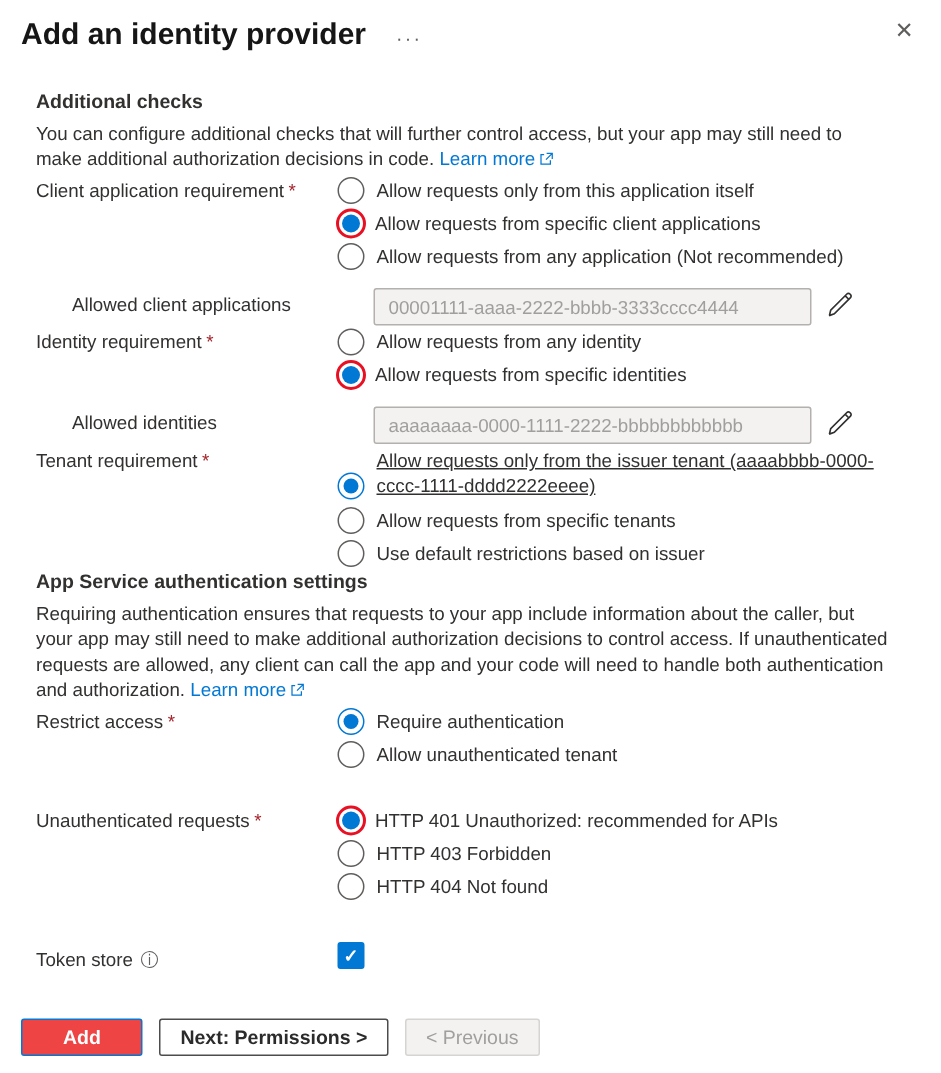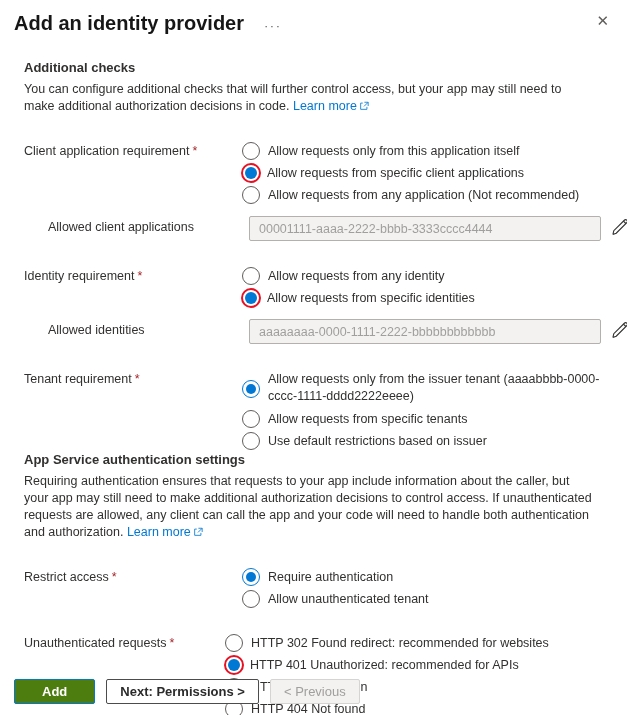--- a/index.html
+++ b/index.html
@@ -18,43 +18,43 @@
   .desc { font-size:12.5px; line-height:17px; max-width:568px; margin:6px 0 0 0; color:#323130; }
   .link { color:#0078d4; text-decoration:none; cursor:pointer; }
   .ext-icon { display:inline-block; vertical-align:-1px; margin-left:2px; }
 
   .row { display:flex; }
   .row-label { width:201px; flex:none; font-size:12.5px; padding-top:4px; color:#323130; }
   .req { color:#a4262c; margin-left:3px; }
   .row-control { flex:1; }
 
   .opt { display:flex; align-items:center; min-height:22px; cursor:pointer; }
-  .opt.multiline { align-items:center; padding:3px 0; }
+  .opt.multiline { align-items:flex-end; padding:3px 0;text-decoration:underline; }
   .radio { width:18px; height:18px; border:1px solid #605e5c; border-radius:50%; background:#fff; flex:none; position:relative; margin-right:8px; }
   .opt.multiline .radio { margin-top:1px; }
   .radio.selected { border-color:#0078d4; }
   .radio.selected::after { content:""; position:absolute; top:3px; left:3px; right:3px; bottom:3px; border-radius:50%; background:#0078d4; }
   .radio.annotated { width:20px; height:20px; border:2.5px solid #e81123; margin-right:6px; margin-left:-1px; }
   .radio.annotated::after { top:2px; left:2px; right:2px; bottom:2px; }
   .opt-label { font-size:12.5px; }
   .opt-label.narrow { max-width:352px; line-height:17px; }
 
-  .mt8 { margin-top:24px;gap:17px; } .mt10 { margin-top:10px;margin-left:24px; }
+  .mt8 { margin-top:0; } .mt10 { margin-top:10px;margin-left:24px; }
   .mt22 { margin-top:22px; } .mt26 { margin-top:26px; }
 
   .input-wrap { display:flex; align-items:flex-start; gap:9px; }
-  .text-input { width:352px; height:25px; background:#f3f2f1; border:1px solid #b3b0ad; border-radius:2px; color:#a19f9d; font-size:12.5px; padding:0 9px; font-family:inherit; }
+  .text-input { width:292px; height:25px; background:#f3f2f1; border:1px solid #b3b0ad; border-radius:2px; color:#a19f9d; font-size:12.5px; padding:0 9px; font-family:inherit; }
   .edit-btn { background:none; border:none; padding:0; margin-top:1px; cursor:pointer; line-height:0; }
 
   .checkbox { width:18px; height:18px; background:#0078d4; border:1px solid #0078d4; border-radius:2px; color:#fff; display:flex; align-items:center; justify-content:center; font-size:12px; font-weight:700; cursor:pointer; }
   .info-icon { color:#605e5c; font-size:12px; margin-left:5px; cursor:default; }
 
   .footer { position:absolute; left:14px; bottom:11px; display:flex; gap:11px; align-items:center; }
   .btn { font-family:inherit; font-size:13px; height:25px; border-radius:2px; cursor:pointer; line-height:1; }
-  .btn-add { background:#4d7c0f; color:#fff; border:1px solid #0078d4; font-weight:700; padding:0 27px; }
+  .btn-add { background:#ef4444; color:#fff; border:1px solid #0078d4; font-weight:700; padding:0 27px; }
   .btn-prev { background:#f3f2f1; color:#a19f9d; border:1px solid #d6d4d2; padding:0 13px; }
   .btn-next { background:#fff; color:#2b2b2b; border:1px solid #4c4c4c; font-weight:700; padding:0 13px; }
 </style>
 </head>
 <body>
 
 <div class="pane">
 
   <div class="header">
     <h1 class="title" style="margin:0;">Add an identity provider</h1>
@@ -183,24 +183,20 @@
         </label>
       </div>
     </div>
 
     <div class="row mt22">
       <div class="row-label">
         <span>Unauthenticated requests</span><span class="req">*</span>
       </div>
       <div class="row-control">
         <label class="opt">
-          <span class="radio"></span>
-          <span class="opt-label">HTTP 302 Found redirect: recommended for websites</span>
-        </label>
-        <label class="opt">
           <span class="radio selected annotated"></span>
           <span class="opt-label">HTTP 401 Unauthorized: recommended for APIs</span>
         </label>
         <label class="opt">
           <span class="radio"></span>
           <span class="opt-label">HTTP 403 Forbidden</span>
         </label>
         <label class="opt">
           <span class="radio"></span>
           <span class="opt-label">HTTP 404 Not found</span>

